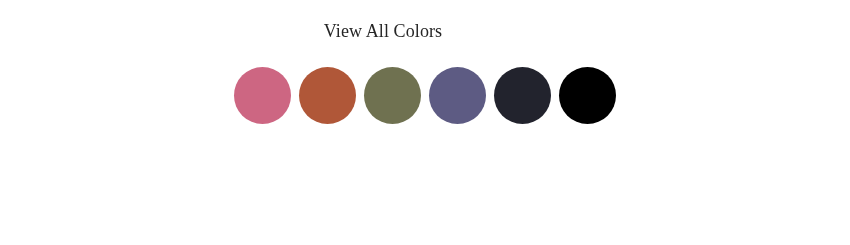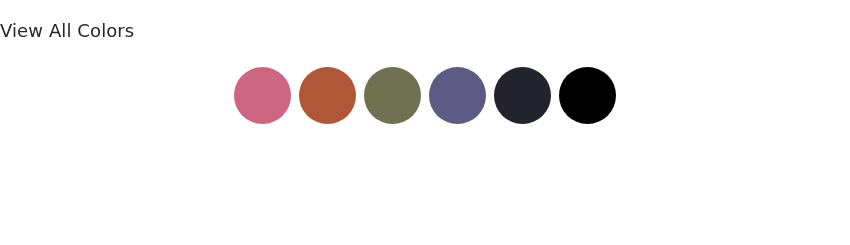--- a/index.html
+++ b/index.html
@@ -21,26 +21,28 @@
     height: 245px;
     background: #ffffff;
     box-sizing: border-box;
   }
 
   #figure-title {
     position: absolute;
     top: 20px;
     left: 0;
     width: 766px;
+    text-align: center;
     font-size: 18px;
     line-height: 22px;
     font-weight: 400;
     color: #262626;
     letter-spacing: 0.1px;
     white-space: nowrap;
+    font-family: Liberation Serif, serif;
   }
 
   #swatch-row {
     position: absolute;
     top: 67px;
     left: 0;
     width: 850px;
     display: flex;
     flex-direction: row;
     justify-content: center;

